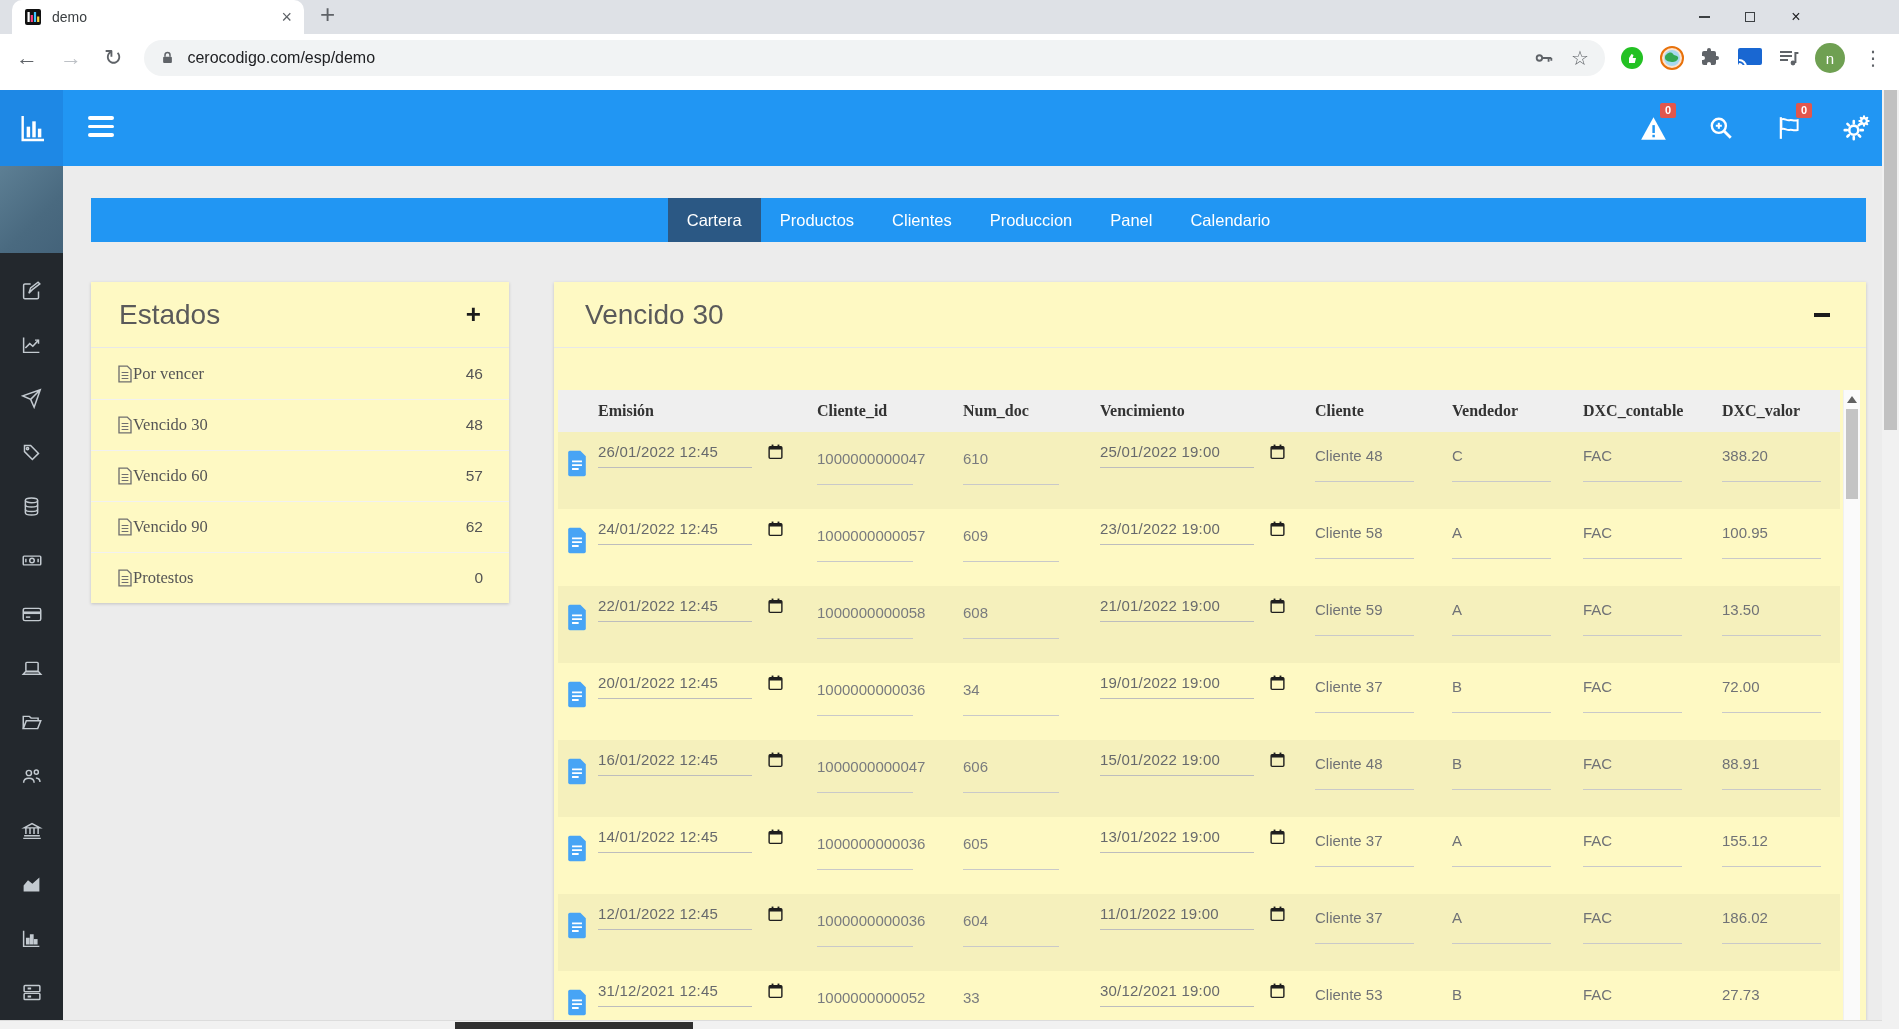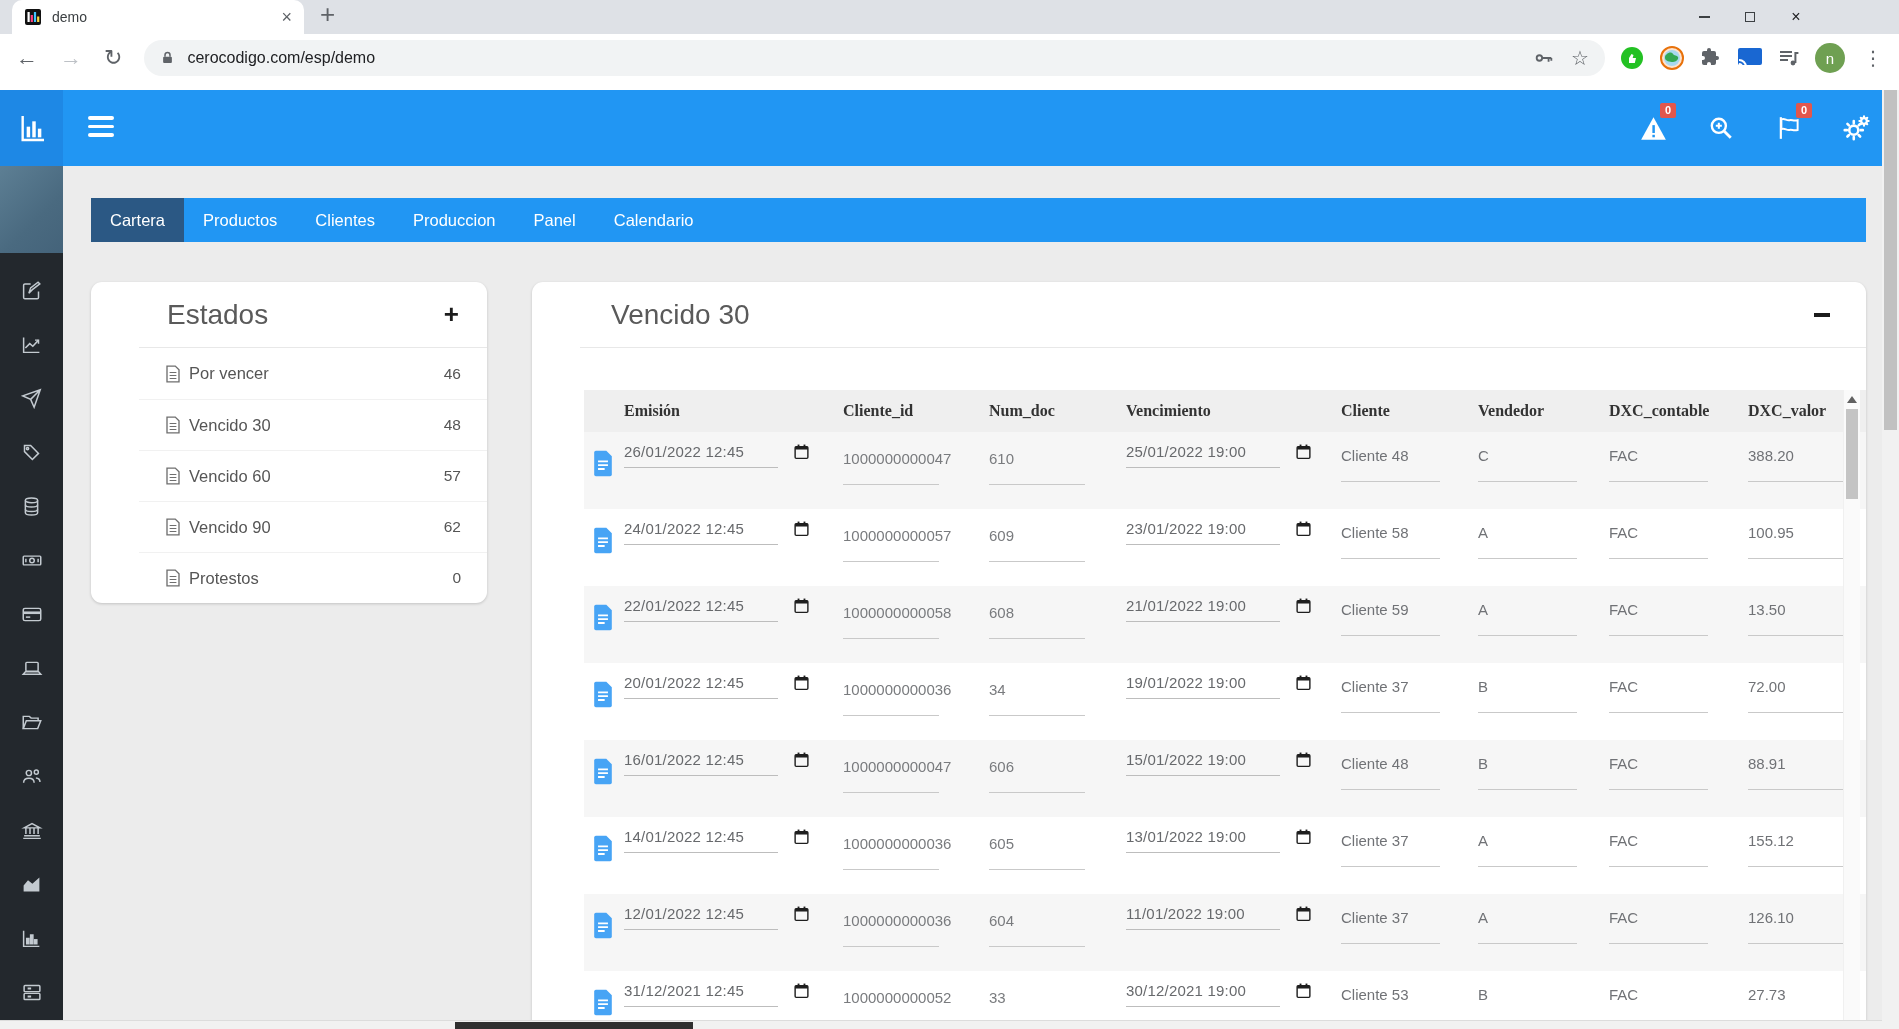--- a/index.html
+++ b/index.html
@@ -43,36 +43,36 @@
   .nav-ic { position:relative; width:28px; height:28px; display:flex; align-items:center; justify-content:center; }
   .badge { position:absolute; top:-11px; right:-9px; background:#e2574c; color:#fff; font-size:11px;
            font-weight:bold; padding:2px 5px; border-radius:2px; line-height:1; }
 
   .sidebar { position:absolute; top:76px; left:0; width:63px; bottom:0; background:#23282d; }
   .profile-strip { height:87px; background:linear-gradient(135deg,#5d7f94 0%,#4a6a80 60%,#44637a 100%); }
   .side-icons { display:flex; flex-direction:column; align-items:center; padding-top:27px; gap:33px; }
   .side-icons svg { display:block; }
 
   .main { position:absolute; left:63px; top:76px; right:0; bottom:0; }
-  .apptabs { margin:32px 33px 0 28px; height:44px; background:#2196f3; display:flex; }
+  .apptabs { margin:32px 33px 0 28px; height:44px; background:#2196f3; display:flex;justify-content:center; }
   .apptab { padding:0 19px; line-height:44px; color:#fff; font-size:16.5px; cursor:default; }
   .apptab.active { background:#2b5884; }
 
   .cards { display:flex; align-items:flex-start; margin:40px 33px 0 28px; gap:45px; }
-  .card { background:#ffffff; border-radius:11px; box-shadow:0 1px 3px rgba(0,0,0,.18);padding-left:48px; }
+  .card { background:#fef9c3; border-radius:0; box-shadow:0 1px 3px rgba(0,0,0,.18); }
   .card-head { display:flex; align-items:center; justify-content:space-between; padding:0 28px; height:66px;
                border-bottom:1px solid #e8e8e8; }
   .card-title { font-size:28px; color:#5a5a5a; }
   .plusbtn { font-size:26px; font-weight:bold; color:#1c1c1c; }
   .minusbtn { width:16px; height:4px; background:#1c1c1c; }
 
   .card.estados { width:418px; }
   .est-item { display:flex; align-items:center; padding:0 26px; height:51px; border-top:1px solid #f1f1f1; }
   .est-item:first-of-type { border-top:none; }
-  .est-label { margin-left:8px; font-size:16.5px; color:#555; }
+  .est-label { margin-left:0; font-size:16.5px; color:#555;font-family:Liberation Serif, serif; }
   .est-count { margin-left:auto; font-size:15.5px; color:#555; }
 
   .card.vencido { flex:1; height:800px; position:relative; }
   .tablewrap { margin:42px 0 0 4px; width:1282px; }
   .tgrid { display:grid; grid-template-columns:40px 219px 146px 137px 215px 137px 131px 139px 118px; }
   .thead { background:#efefef; height:42px; align-items:center; font-weight:700; font-size:16px; color:#333;font-family:Liberation Serif, serif; }
   .trow { height:77px; }
   .tbody div.trow:nth-of-type(odd) { background:rgba(0,0,0,.035); }
   .c-icon { padding:18px 0 0 8px; }
   .c-date { padding-top:11px; }
@@ -776,21 +776,21 @@
                   </div>
                   <div class="c-txt">
                     <span class="txtval">A</span>
                     <div class="uline tx"></div>
                   </div>
                   <div class="c-txt">
                     <span class="txtval">FAC</span>
                     <div class="uline tx"></div>
                   </div>
                   <div class="c-txt">
-                    <span class="txtval">126.10</span>
+                    <span class="txtval">186.02</span>
                     <div class="uline tx"></div>
                   </div>
                 </div>
 
                 <div class="tgrid trow">
                   <div class="c-icon">
                     <svg width="22" height="27" viewBox="0 0 20 24">
                       <path d="M2 2a1.5 1.5 0 0 1 1.5-1.5H13l5 5V22a1.5 1.5 0 0 1-1.5 1.5h-13A1.5 1.5 0 0 1 2 22z" fill="#47a4f5"></path>
                       <path d="M5.5 10h9M5.5 13.5h9M5.5 17h6" stroke="#fff" stroke-width="1.6"></path>
                     </svg>

